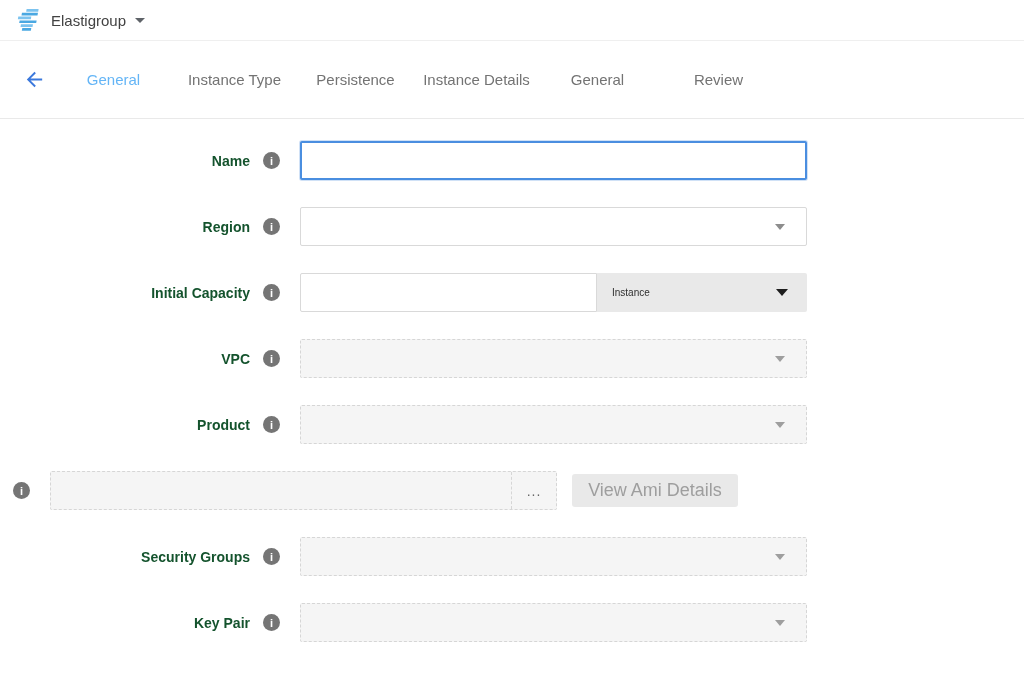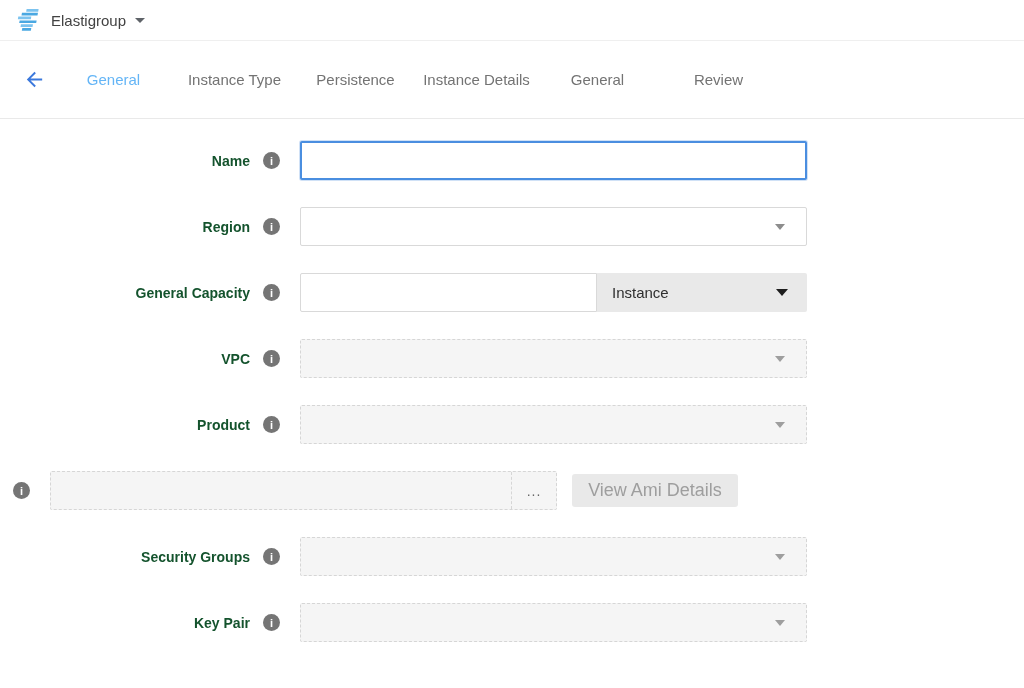--- a/index.html
+++ b/index.html
@@ -50,21 +50,21 @@
     border-left:5px solid transparent; border-right:5px solid transparent;
     border-top:6px solid #8d8d8d; }
   .select.disabled + .caret, .caret.dim { border-top-color:#9e9e9e; }
 
   .capacity { display:flex; width:100%; height:100%; }
   .cap-input { width:297px; height:100%; border:1px solid #d9d9d9;
     border-radius:2px 0 0 2px; outline:none; padding:0 10px;
     font-size:14px; color:#333; }
   .cap-unit { width:210px; height:100%; background:#e9e9e9;
     border-radius:0 2px 2px 0; display:flex; align-items:center;
-    padding-left:15px; font-size:15px; color:#2f2f2f; cursor:pointer;
+    padding-left:15px; font-size:10px; color:#2f2f2f; cursor:pointer;
     position:relative; }
   .caret-dark { position:absolute; right:19px; top:16px; width:0; height:0;
     border-left:6px solid transparent; border-right:6px solid transparent;
     border-top:7px solid #1d1d1d; }
 
   .image-ctrl { display:flex; width:100%; height:100%;
     border:1px dashed #d6d6d6; border-radius:2px; background:#f5f5f5; }
   .image-main { flex:1; }
   .image-browse { width:45px; border-left:1px dashed #d6d6d6; display:flex;
     align-items:center; justify-content:center; color:#666; font-size:14px;
@@ -123,21 +123,21 @@
   <div class="row">
     <label class="lbl">Region</label>
     <span class="info">i</span>
     <div class="ctrl">
       <div class="select"></div>
       <span class="caret"></span>
     </div>
   </div>
 
   <div class="row">
-    <label class="lbl">General Capacity</label>
+    <label class="lbl">Initial Capacity</label>
     <span class="info">i</span>
     <div class="ctrl">
       <div class="capacity">
         <input class="cap-input" type="text" value="" style="">
         <div class="cap-unit">
           <span>Instance</span>
           <span class="caret-dark"></span>
         </div>
       </div>
     </div>

